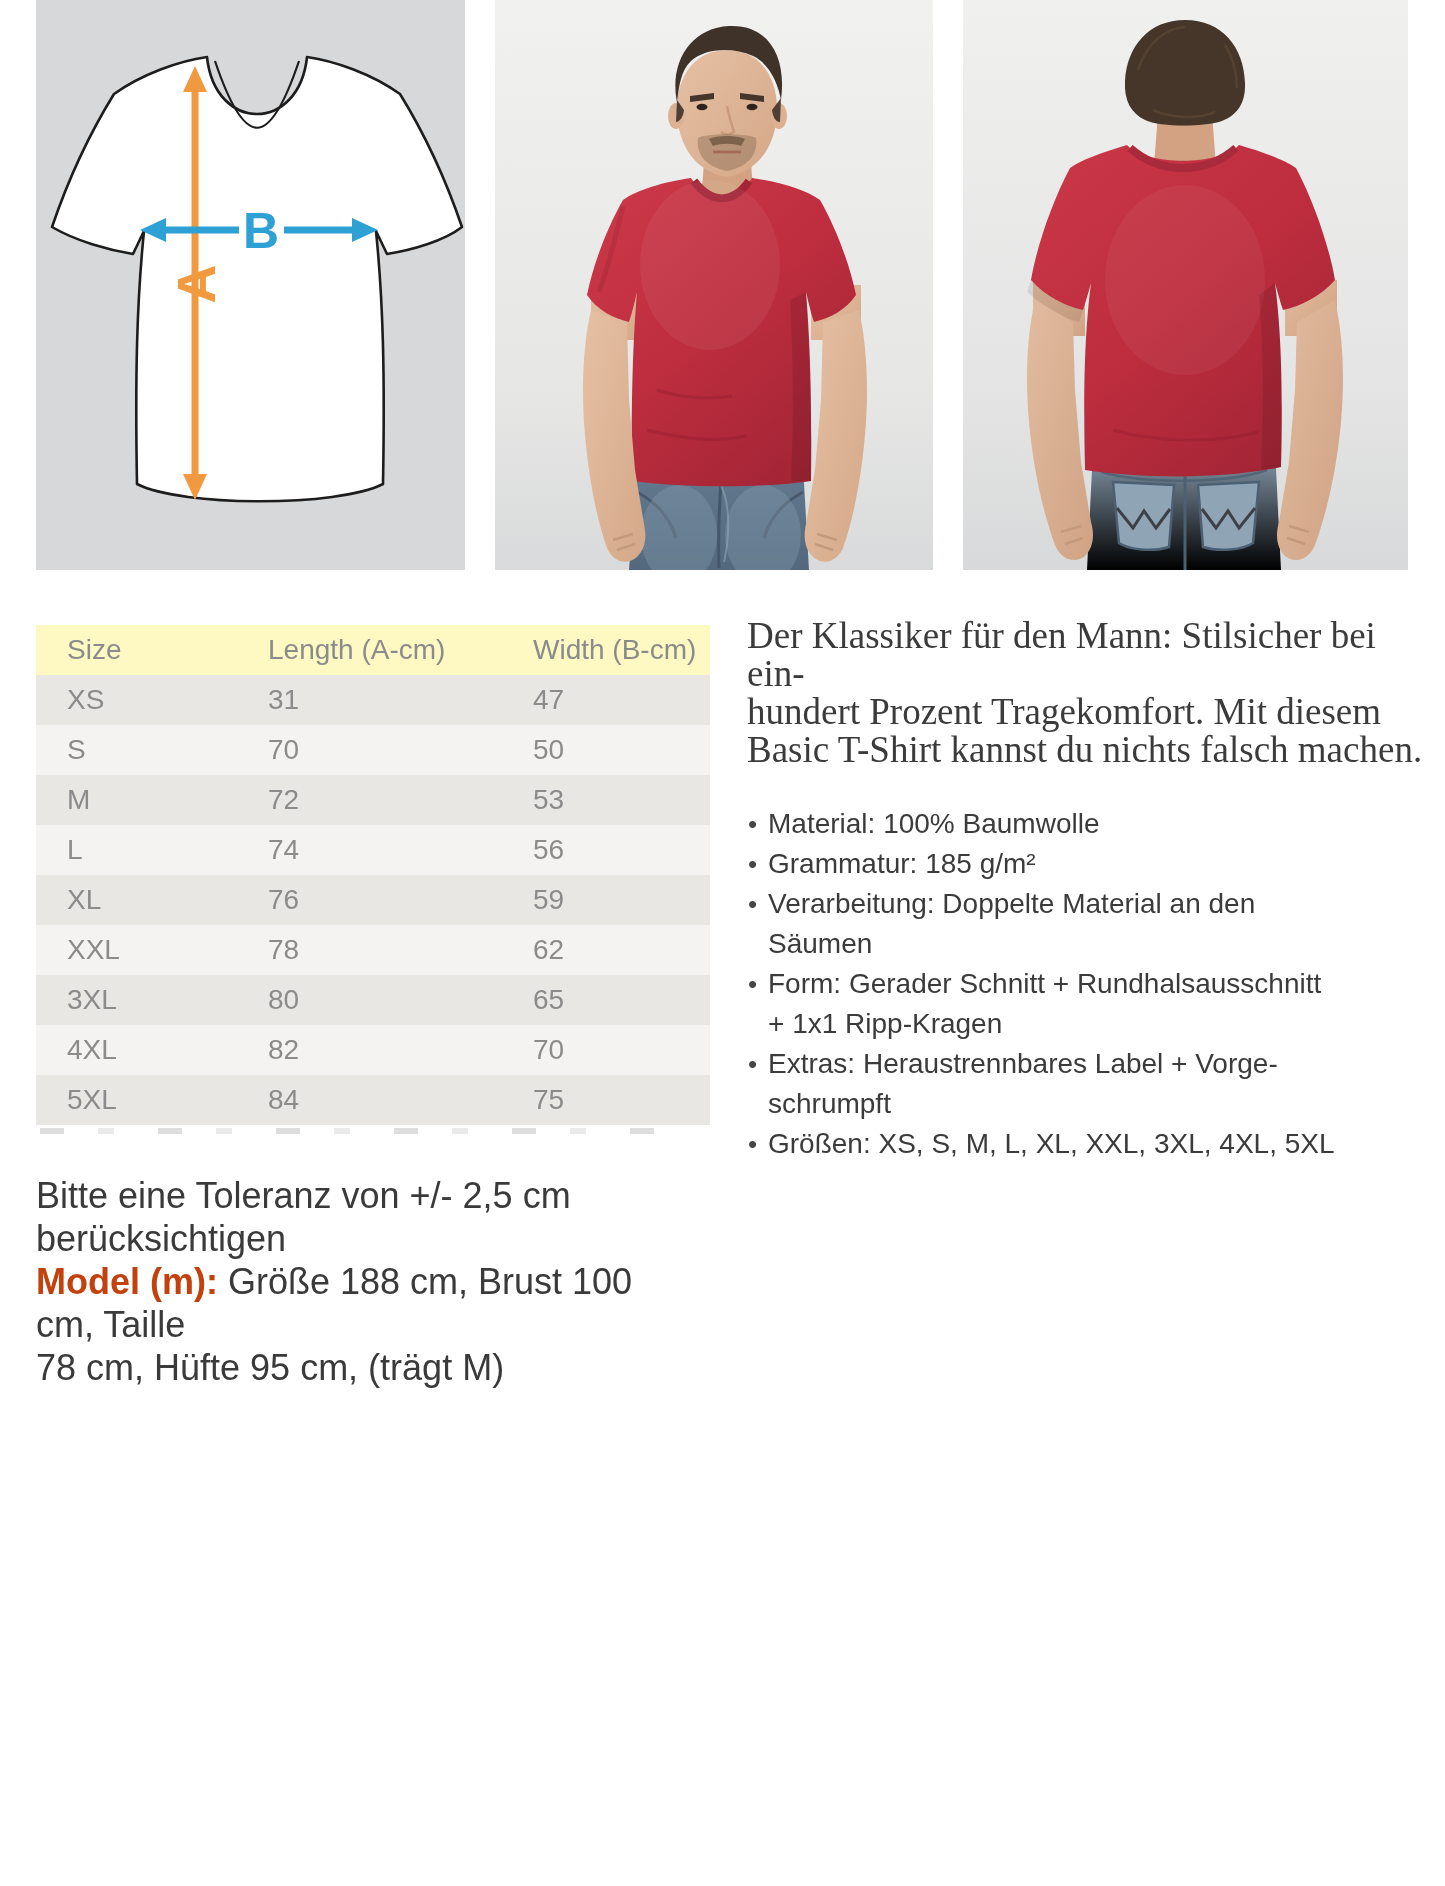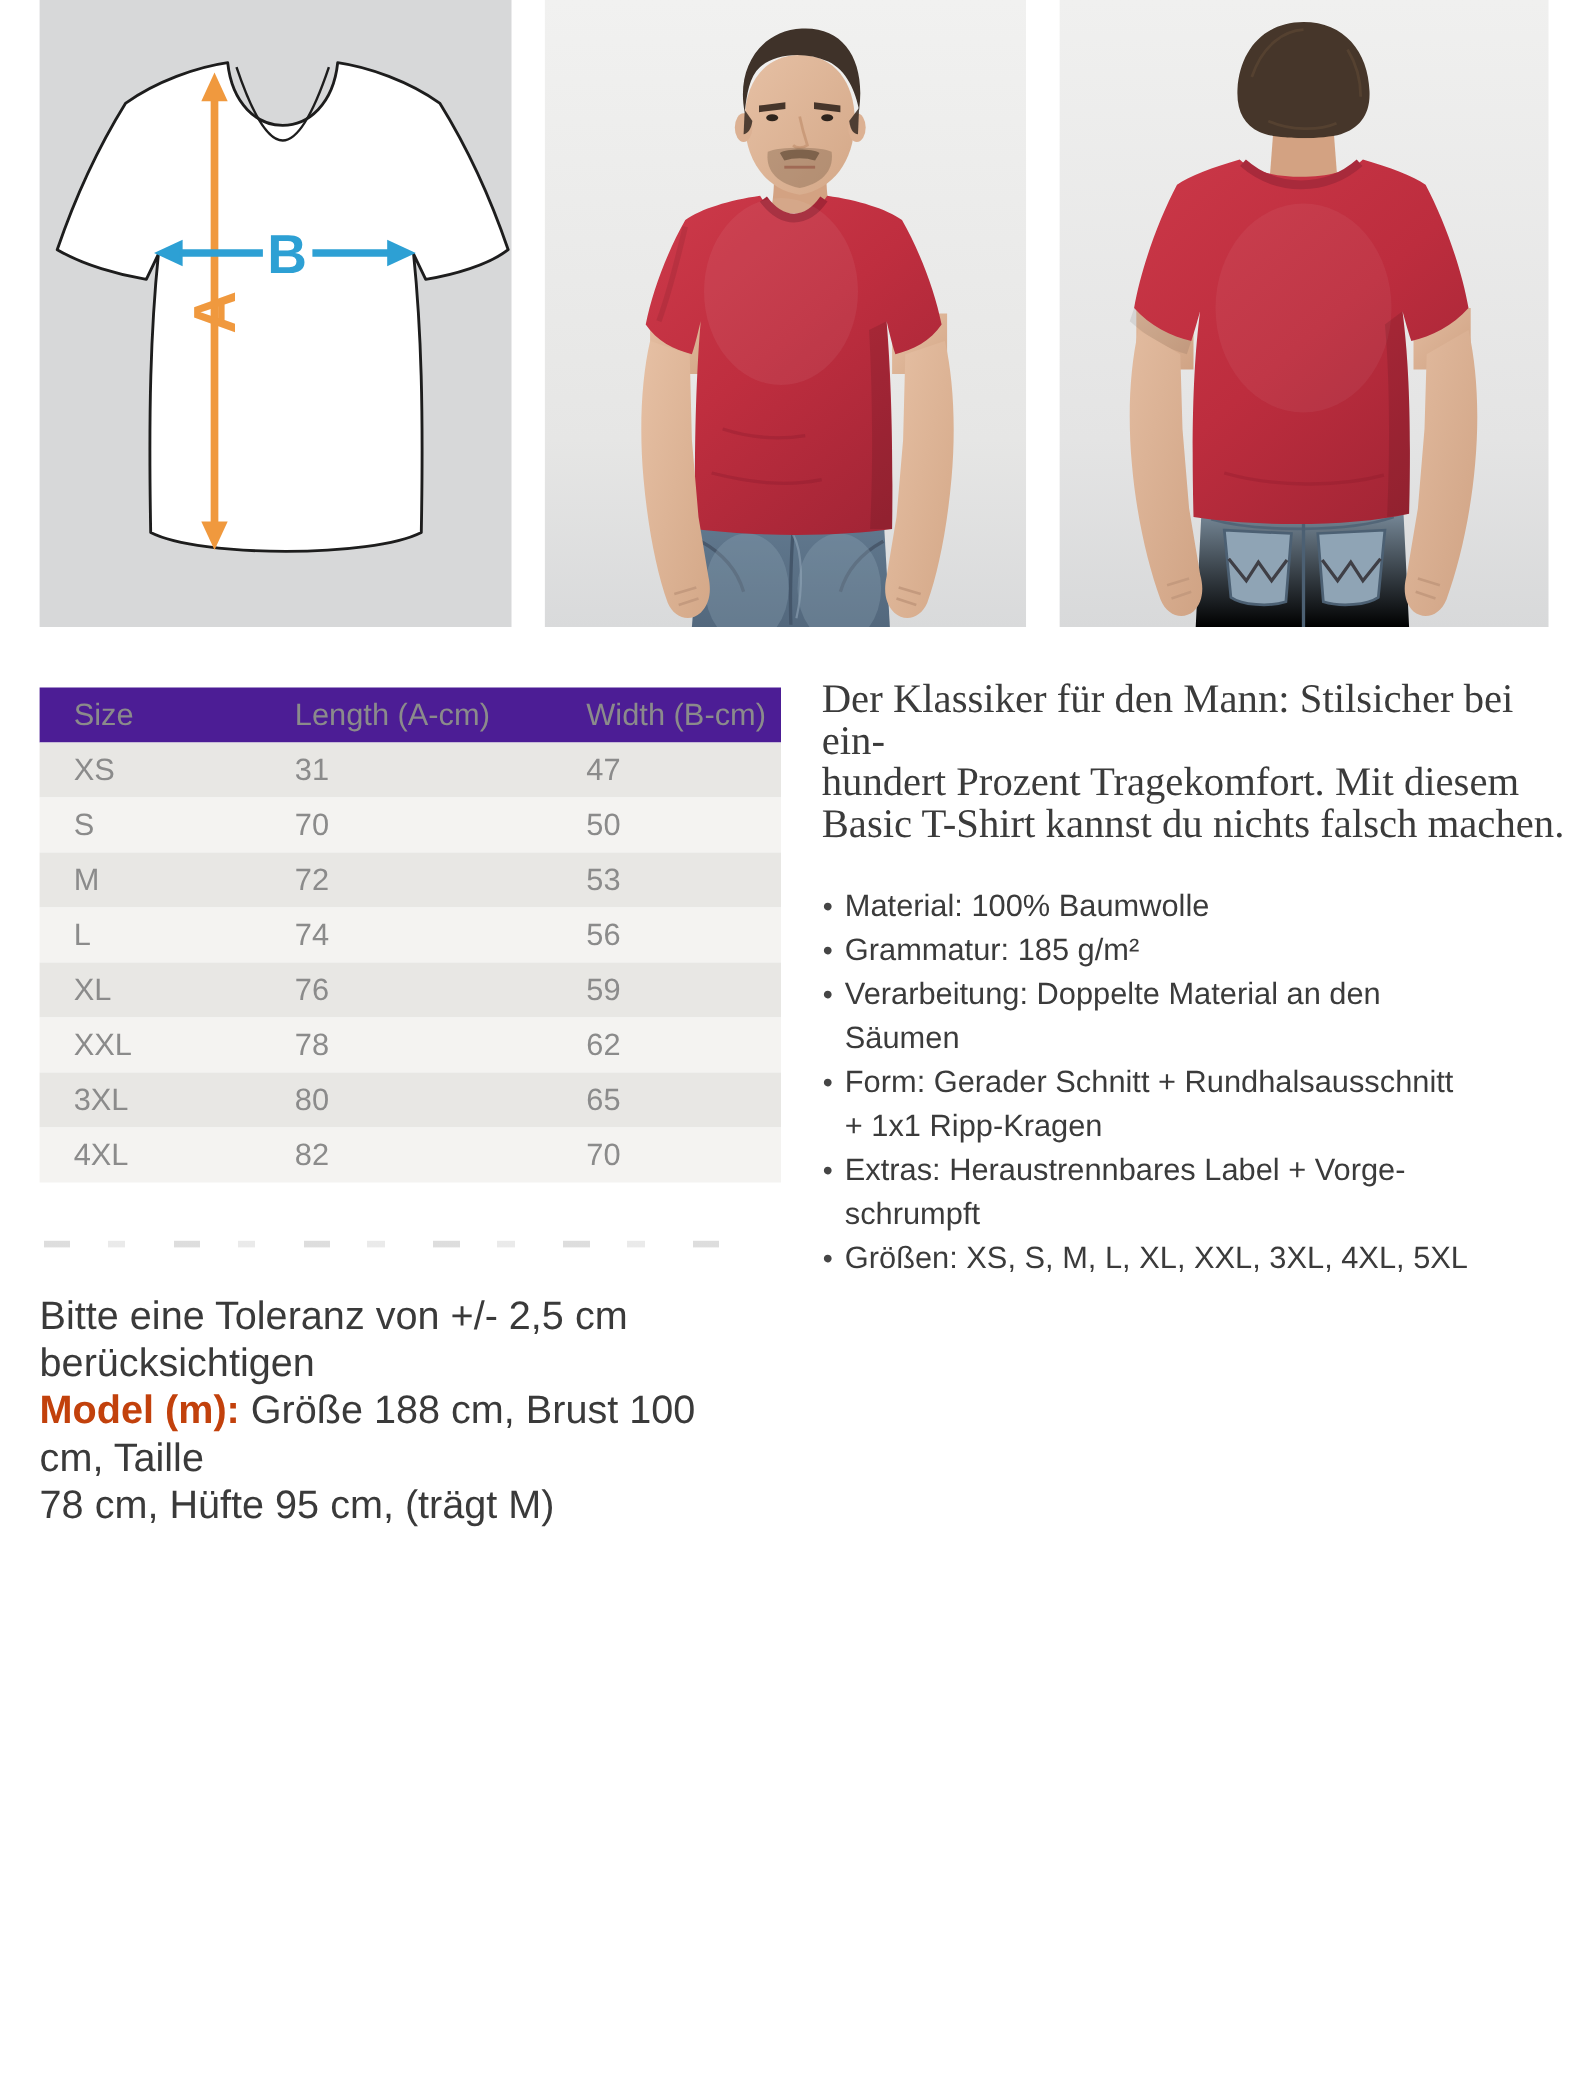--- a/index.html
+++ b/index.html
@@ -15,21 +15,21 @@
   .fig-front{left:495px;width:438px;height:570px;}
   .fig-back{left:963px;width:445px;height:570px;}
   figure svg{display:block;}
 
   
   .size-table{position:absolute;left:36px;top:625px;width:674px;}
   .t-row{display:flex;height:50px;align-items:center;font-size:28px;color:#8b8b8b;}
   .t-row .c1{width:197px;padding-left:31px;box-sizing:border-box;}
   .t-row .c2{width:237px;padding-left:2px;box-sizing:border-box;margin-left:33px;}
   .t-row .c3{flex:1;padding-left:2px;box-sizing:border-box;margin-left:28px;}
-  .t-head{background:#4c1d95;}
+  .t-head{background:#fef9c3;}
   .t-row.data:nth-child(even){background:#e8e7e4;}
   .t-row.data:nth-child(odd){background:#f4f3f1;}
 
   
   .table-crop-sliver{
     position:absolute;left:40px;top:1128px;width:640px;height:6px;
     background:
       repeating-linear-gradient(90deg,
         rgba(148,148,148,.45) 0 24px, transparent 24px 58px,
         rgba(148,148,148,.28) 58px 74px, transparent 74px 118px);
@@ -256,20 +256,25 @@
     </div>
     <div class="t-row data">
       <div class="c1">3XL</div>
       <div class="c2">80</div>
       <div class="c3">65</div>
     </div>
     <div class="t-row data">
       <div class="c1">4XL</div>
       <div class="c2">82</div>
       <div class="c3">70</div>
+    </div>
+    <div class="t-row data">
+      <div class="c1">5XL</div>
+      <div class="c2">84</div>
+      <div class="c3">75</div>
     </div>
   </div>
 
   <div class="table-crop-sliver"></div>
 
   <div class="notes">
     <p>Bitte eine Toleranz von +/- 2,5 cm berücksichtigen</p>
     <p><strong>Model (m):</strong><span> Größe 188 cm, Brust 100 cm, Taille
 78 cm, Hüfte 95 cm, (trägt M)</span></p>
   </div>

